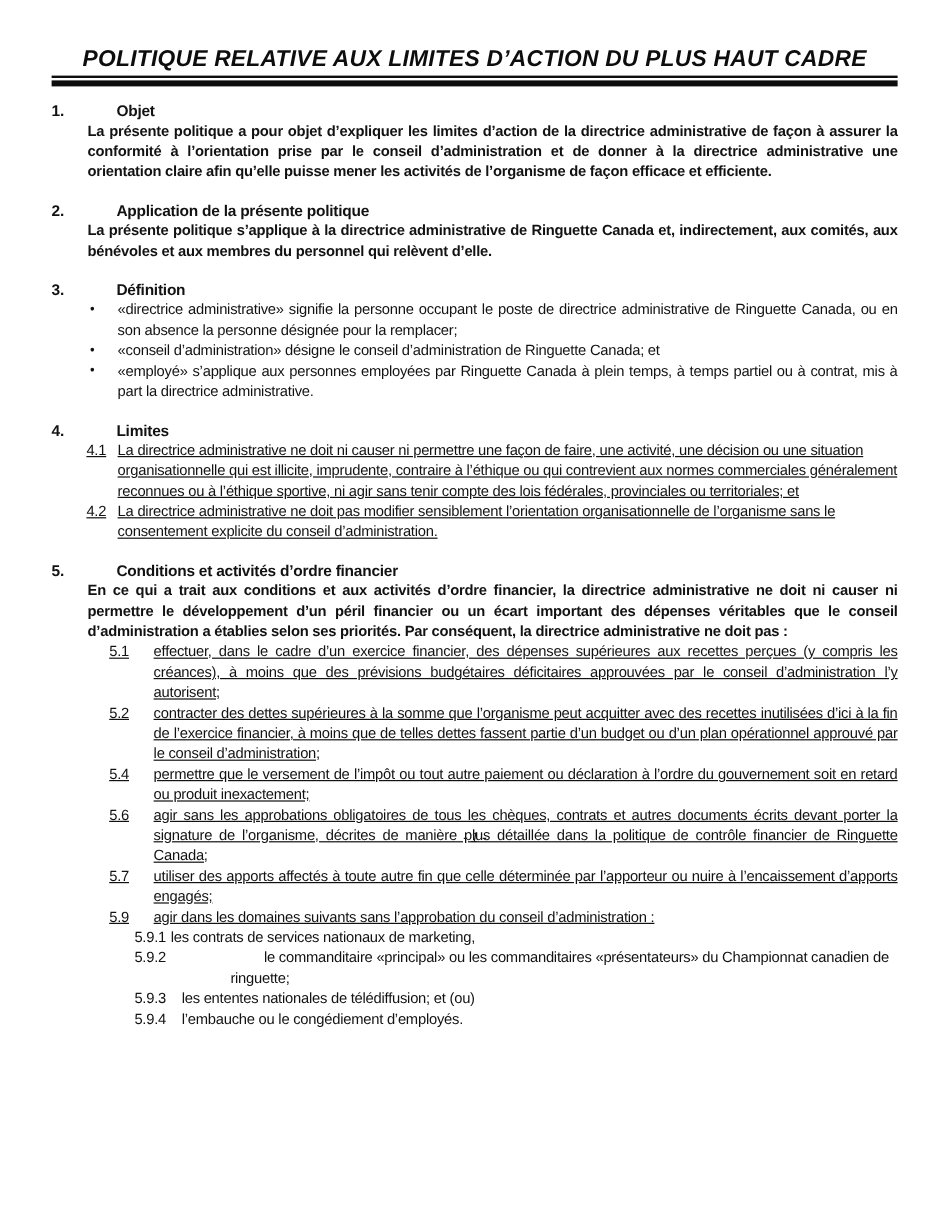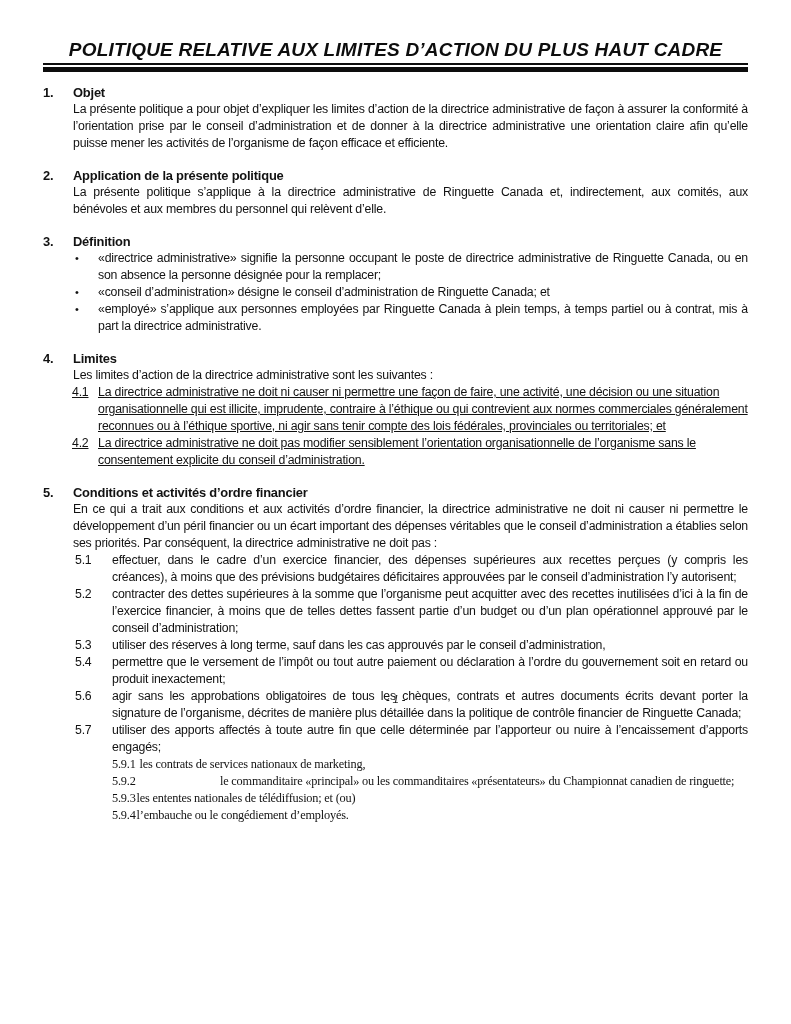--- a/index.html
+++ b/index.html
@@ -24,40 +24,40 @@
     font-size:19px;line-height:23px;
     font-weight:bold;font-style:italic;
     letter-spacing:0.2px;color:#0d0d0d;
   }
   .title-rule{height:5px;background:#0d0d0d;margin-top:2px;}
   .content{margin-top:12px;}
   
   .sec{margin-bottom:15px;}
   .sec-head{display:flex;font-weight:bold;font-size:12.9px;}
   .sec-num{width:30px;flex-shrink:0;}
-  .sec-title{flex:1;}
-  p.body{margin:0 0 0 30px;}
+  .sec-title{flex:1;margin-left:24px;}
+  p.body{margin:0 0 0 30px;font-weight:bold;}
   .just{text-align:justify;}
   
   .bullet{display:flex;margin-left:29px;}
   .bdot{width:23px;flex-shrink:0;padding-left:3px;font-size:11px;}
   .btext{flex:1;text-align:justify;}
   
   .sub{display:flex;}
   .subnum{flex-shrink:0;}
   .sub4{margin-left:29px;text-decoration:underline;}
   .sub4 .subnum{width:26px;}
-  .sub5{margin-left:32px;}
+  .sub5{margin-left:48px;text-decoration:underline;}
   .sub5 .subnum{width:37px;}
   .subtext{flex:1;}
   .sub5 .subtext{text-align:justify;}
   
-  .ssub{margin-left:69px;font-family:Liberation Serif, serif;}
+  .ssub{margin-left:69px;}
   .gap-small .ssnum{margin-right:4px;}
-  .gap-none .ssnum{margin-right:1px;}
+  .gap-none .ssnum{margin-right:13px;}
   .ssub.tabbed{display:flex;}
   .tabbed .ssnum{width:80px;flex-shrink:0;}
   .tabbed .sstext{flex:1;text-indent:28px;}
   
   .pagenum{
     position:absolute;left:0;right:0;bottom:52px;
     text-align:center;font-style:italic;font-size:11.5px;color:#1a1a1a;
   }
 </style>
 </head>
@@ -105,21 +105,20 @@
         <span class="bdot">•</span>
         <span class="btext">«employé» s’applique aux personnes employées par Ringuette Canada à plein temps, à temps partiel ou à contrat, mis à part la directrice administrative.</span>
       </div>
     </section>
 
     <section class="sec">
       <div class="sec-head">
         <span class="sec-num">4.</span>
         <span class="sec-title">Limites</span>
       </div>
-      <p class="body">Les limites d’action de la directrice administrative sont les suivantes :</p>
       <div class="sub sub4">
         <span class="subnum">4.1</span>
         <div class="subtext">La directrice administrative ne doit ni causer ni permettre une façon de faire, une activité, une décision ou une situation organisationnelle qui est illicite, imprudente, contraire à l’éthique ou qui contrevient aux normes commerciales généralement reconnues ou à l’éthique sportive, ni agir sans tenir compte des lois fédérales, provinciales ou territoriales; et</div>
       </div>
       <div class="sub sub4">
         <span class="subnum">4.2</span>
         <div class="subtext">La directrice administrative ne doit pas modifier sensiblement l’orientation organisationnelle de l’organisme sans le consentement explicite du conseil d’administration.</div>
       </div>
     </section>
 
@@ -132,34 +131,34 @@
 
       <div class="sub sub5">
         <span class="subnum">5.1</span>
         <div class="subtext">effectuer, dans le cadre d’un exercice financier, des dépenses supérieures aux recettes perçues (y compris les créances), à moins que des prévisions budgétaires déficitaires approuvées par le conseil d’administration l’y autorisent;</div>
       </div>
       <div class="sub sub5">
         <span class="subnum">5.2</span>
         <div class="subtext">contracter des dettes supérieures à la somme que l’organisme peut acquitter avec des recettes inutilisées d’ici à la fin de l’exercice financier, à moins que de telles dettes fassent partie d’un budget ou d’un plan opérationnel approuvé par le conseil d’administration;</div>
       </div>
       <div class="sub sub5">
-        <span class="subnum">5.3</span>
-        <div class="subtext">utiliser des réserves à long terme, sauf dans les cas approuvés par le conseil d’administration,</div>
-      </div>
-      <div class="sub sub5">
         <span class="subnum">5.4</span>
         <div class="subtext">permettre que le versement de l’impôt ou tout autre paiement ou déclaration à l’ordre du gouvernement soit en retard ou produit inexactement;</div>
       </div>
       <div class="sub sub5">
         <span class="subnum">5.6</span>
         <div class="subtext">agir sans les approbations obligatoires de tous les chèques, contrats et autres documents écrits devant porter la signature de l’organisme, décrites de manière plus détaillée dans la politique de contrôle financier de Ringuette Canada;</div>
       </div>
       <div class="sub sub5">
         <span class="subnum">5.7</span>
         <div class="subtext">utiliser des apports affectés à toute autre fin que celle déterminée par l’apporteur ou nuire à l’encaissement d’apports engagés;</div>
+      </div>
+      <div class="sub sub5">
+        <span class="subnum">5.9</span>
+        <div class="subtext">agir dans les domaines suivants sans l’approbation du conseil d’administration :</div>
       </div>
 
       <div class="ssub gap-small">
         <span class="ssnum">5.9.1</span><span class="sstext">les contrats de services nationaux de marketing,</span>
       </div>
       <div class="ssub tabbed">
         <span class="ssnum">5.9.2</span>
         <div class="sstext">le commanditaire «principal» ou les commanditaires «présentateurs» du Championnat canadien de ringuette;</div>
       </div>
       <div class="ssub gap-none">

